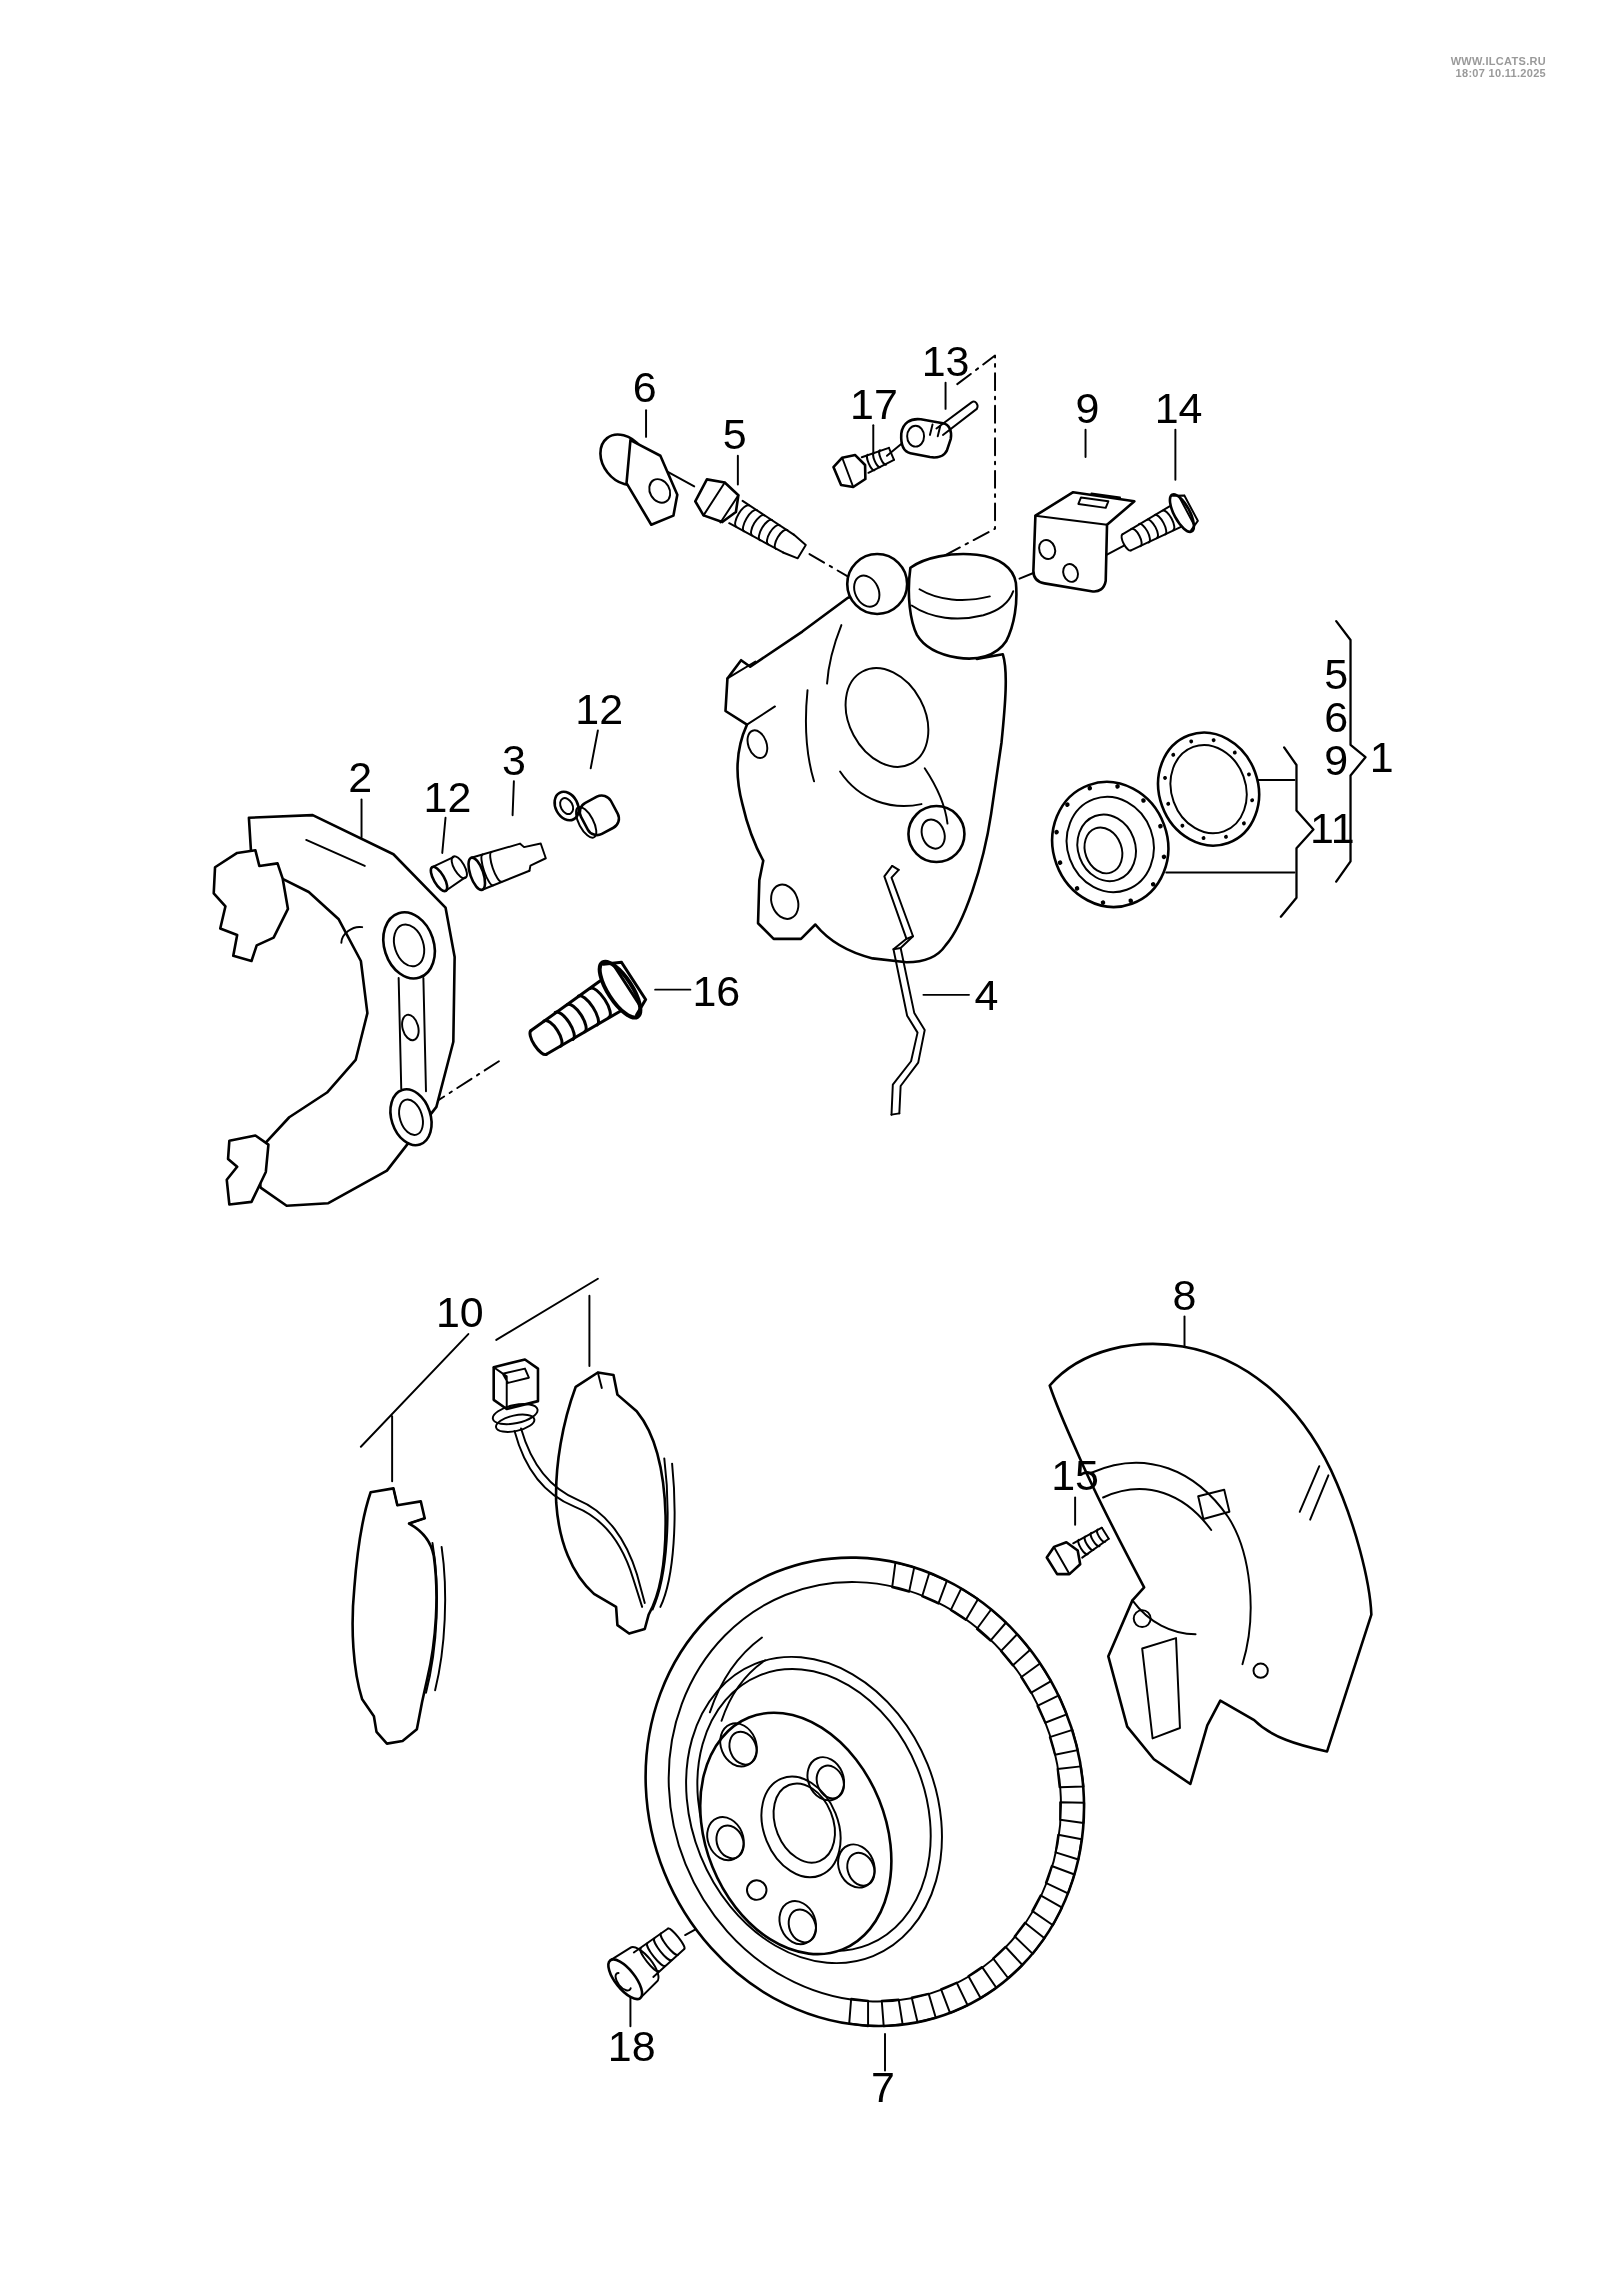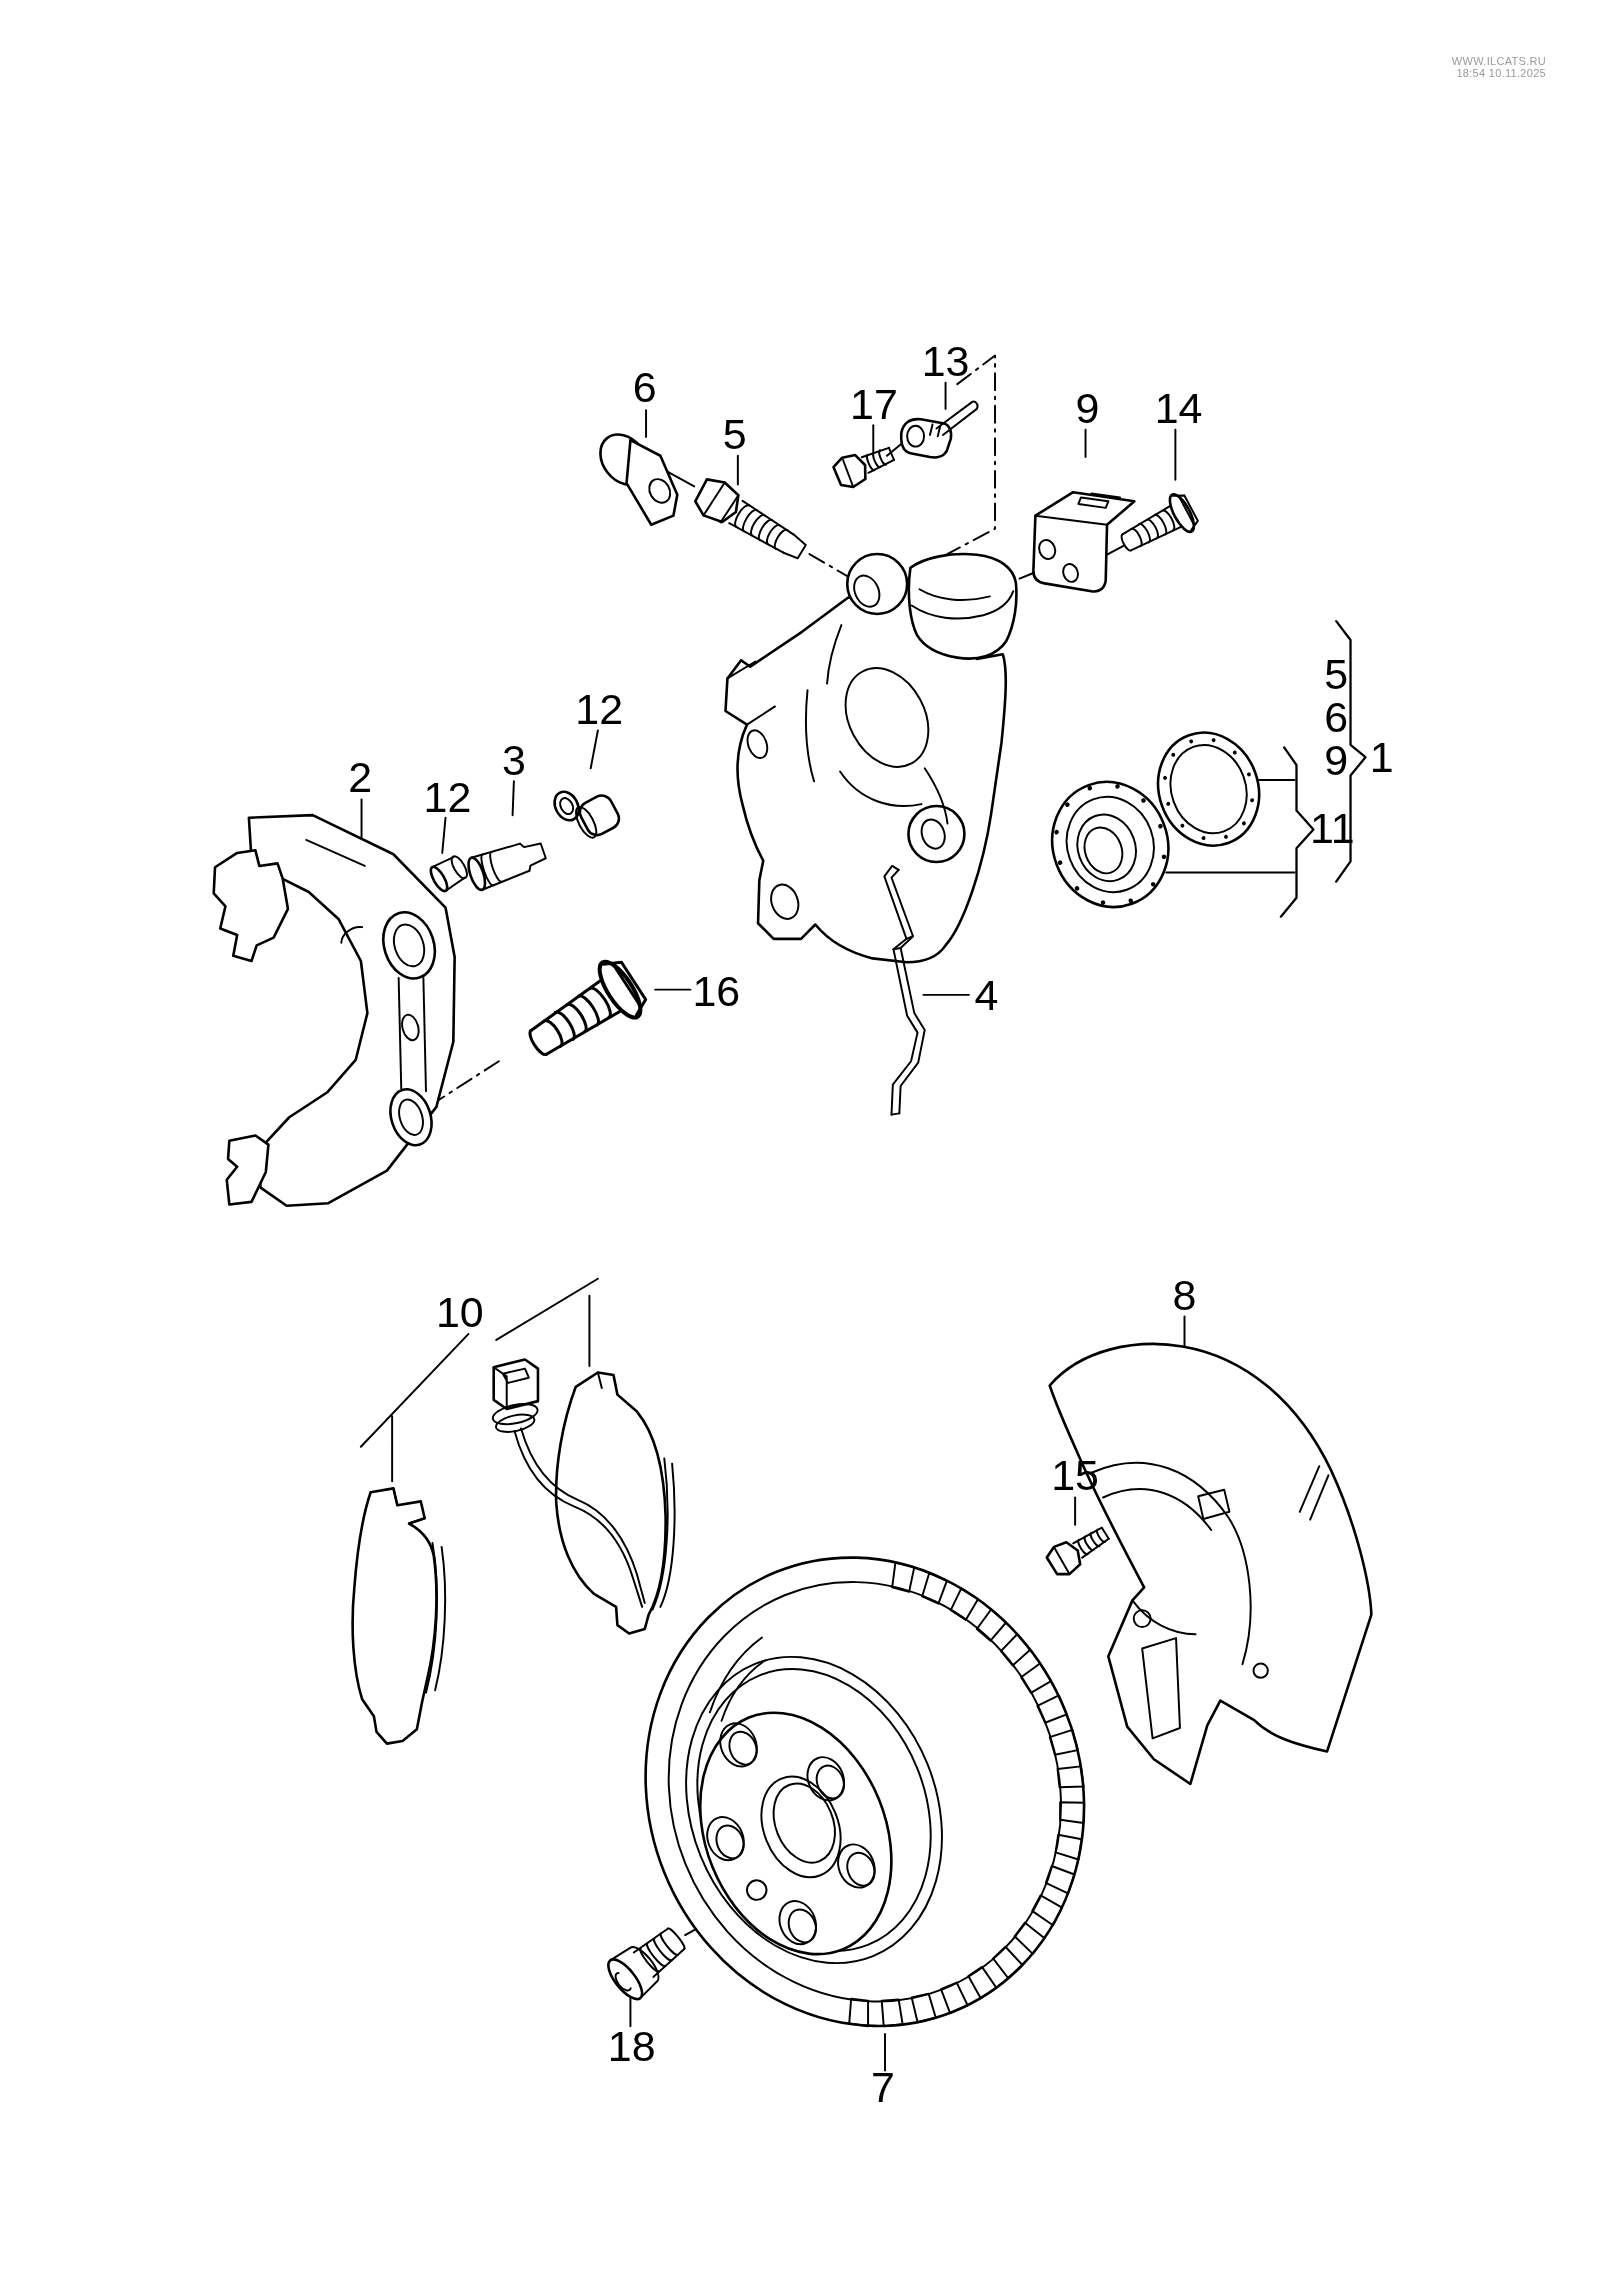--- a/index.html
+++ b/index.html
@@ -1,37 +1,37 @@
 <!DOCTYPE html>
 <html style="font-size:10.4px"><head>
 <meta charset="utf-8">
 <style>
   html,body{margin:0;padding:0;background:#fff;}
   .canvas{position:relative;width:1617px;height:2284px;background:#fff;overflow:hidden;
           font-family:"Liberation Sans",sans-serif;}
   .watermark{position:absolute;top:56px;left:1387px;width:159px;text-align:right;
-             color:#9a9a9a;font-size:11px;line-height:11.7px;letter-spacing:0.3px;}
+             color:#9a9a9a;font-size:11px;line-height:11.7px;letter-spacing:0.3px;font-weight:bold;}
   svg{position:absolute;top:0;left:0;}
   svg *{stroke-linecap:round;stroke-linejoin:round;}
   .fil{fill:#fff;stroke:#000;stroke-width:4;}
   .det{fill:none;stroke:#000;stroke-width:3;}
   .dash{fill:none;stroke:#000;stroke-width:3;stroke-dasharray:26 10 4 10;}
   .lead{fill:none;stroke:#000;stroke-width:3;}
   .brk{fill:none;stroke:#000;stroke-width:3.5;}
   .lbl{font-family:"Liberation Sans",sans-serif;font-size:66px;fill:#000;text-anchor:middle;}
   .dot{fill:#000;stroke:none;}
 </style>
 </head>
 <body>
 
 <div class="canvas">
 
   <div class="watermark">
     <div>WWW.ILCATS.RU</div>
-    <div>18:54 10.11.2025</div>
+    <div>18:07 10.11.2025</div>
   </div>
 
   <svg width="1617" height="2284" viewBox="0 0 2483 3508">
 
     <g>
       <path class="dash" d="M1243,851 L1303,886"></path>
       <path class="dash" d="M1470,590 L1528,546 L1528,812 L1404,878"></path>
       <path class="dash" d="M1636,860 L1470,928"></path>
       <path class="dash" d="M766,1630 L654,1702"></path>
       <path class="dash" d="M1052,2972 L1146,2921"></path>

